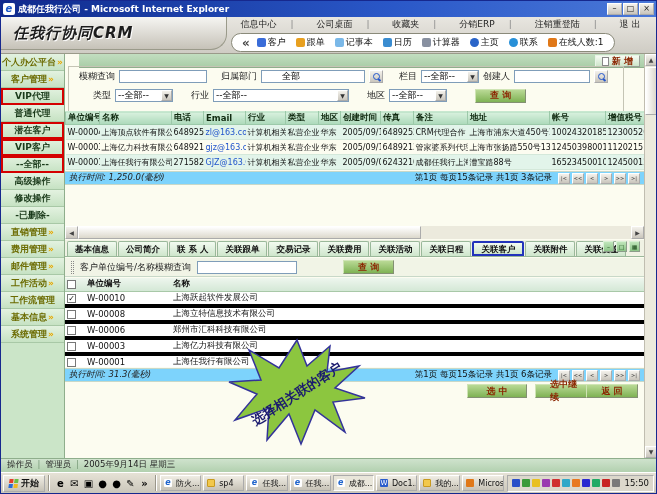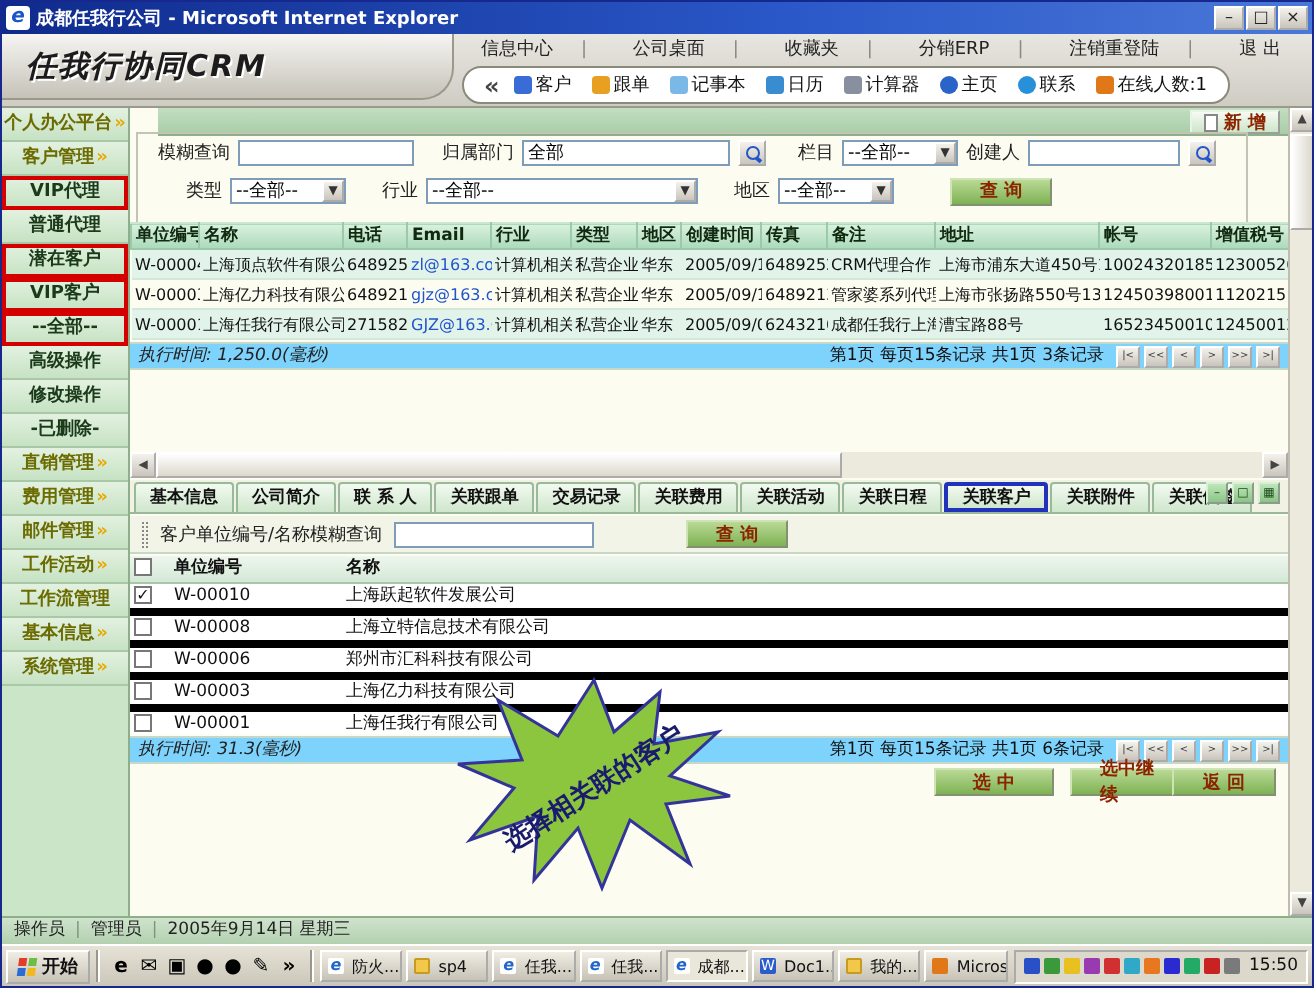--- a/index.html
+++ b/index.html
@@ -45,21 +45,21 @@
 
   .content{position:absolute;top:0;left:64px;right:12px;bottom:0;background:#fcfcf0;overflow:hidden;}
   .top-strip{position:absolute;top:0;left:0;right:0;height:14px;background:linear-gradient(#c2dec0,#a9cda7);border-bottom:1px solid #8fae8c;margin-left:14px;}
   .new-btn{position:absolute;top:1px;right:4px;height:12px;display:flex;align-items:center;gap:3px;background:linear-gradient(#f6fbf3,#cde5ca);border:1px outset #e8f4e6;padding:0 6px;font-size:9px;font-weight:bold;color:#8b2500;cursor:pointer;}
   .page-ico{width:7px;height:9px;background:#fff;border:1px solid #888;display:inline-block;}
 
   
   .search-panel{position:absolute;top:12px;left:3px;right:20px;height:52px;border:1px solid #c4c4b4;}
   .srow{display:flex;align-items:center;height:19px;padding-left:10px;gap:4px;}
   .slabel{font-size:9px;color:#222;white-space:nowrap;}
-  .sinput{height:13px;border:1px solid #7f9db9;background:#fff;font-size:9px;padding:0 2px;}
+  .sinput{height:13px;border:1px solid #7f9db9;background:#fff;font-size:9px;padding:0 20px;}
   .sselect{height:13px;border:1px solid #7f9db9;background:#fff;font-size:9px;display:flex;align-items:center;justify-content:space-between;padding-left:2px;cursor:pointer;}
   .sselect .dd{width:11px;height:11px;background:linear-gradient(#f4f2ec,#c9c5bc);border:1px outset #fff;font-size:6px;line-height:10px;text-align:center;color:#333;}
   .mag-btn{width:14px;height:13px;background:linear-gradient(#f4f2ec,#c9c5bc);border:1px outset #fff;position:relative;cursor:pointer;}
   .mag-btn::after{content:"";position:absolute;left:3px;top:2px;width:5px;height:5px;border:1.5px solid #2255cc;border-radius:50%;}
   .mag-btn::before{content:"";position:absolute;left:8px;top:8px;width:3px;height:1.5px;background:#2255cc;transform:rotate(40deg);}
   .green-btn{height:15px;background:linear-gradient(#b9d995,#7fb254);border:1px outset #cfe4b4;color:#8b2500;font-weight:bold;font-size:9px;padding:0 14px;cursor:pointer;display:flex;align-items:center;}
 
   
   .t1-wrap{position:absolute;top:57px;left:0;right:0;height:59px;overflow:hidden;}
   table{border-collapse:collapse;}

